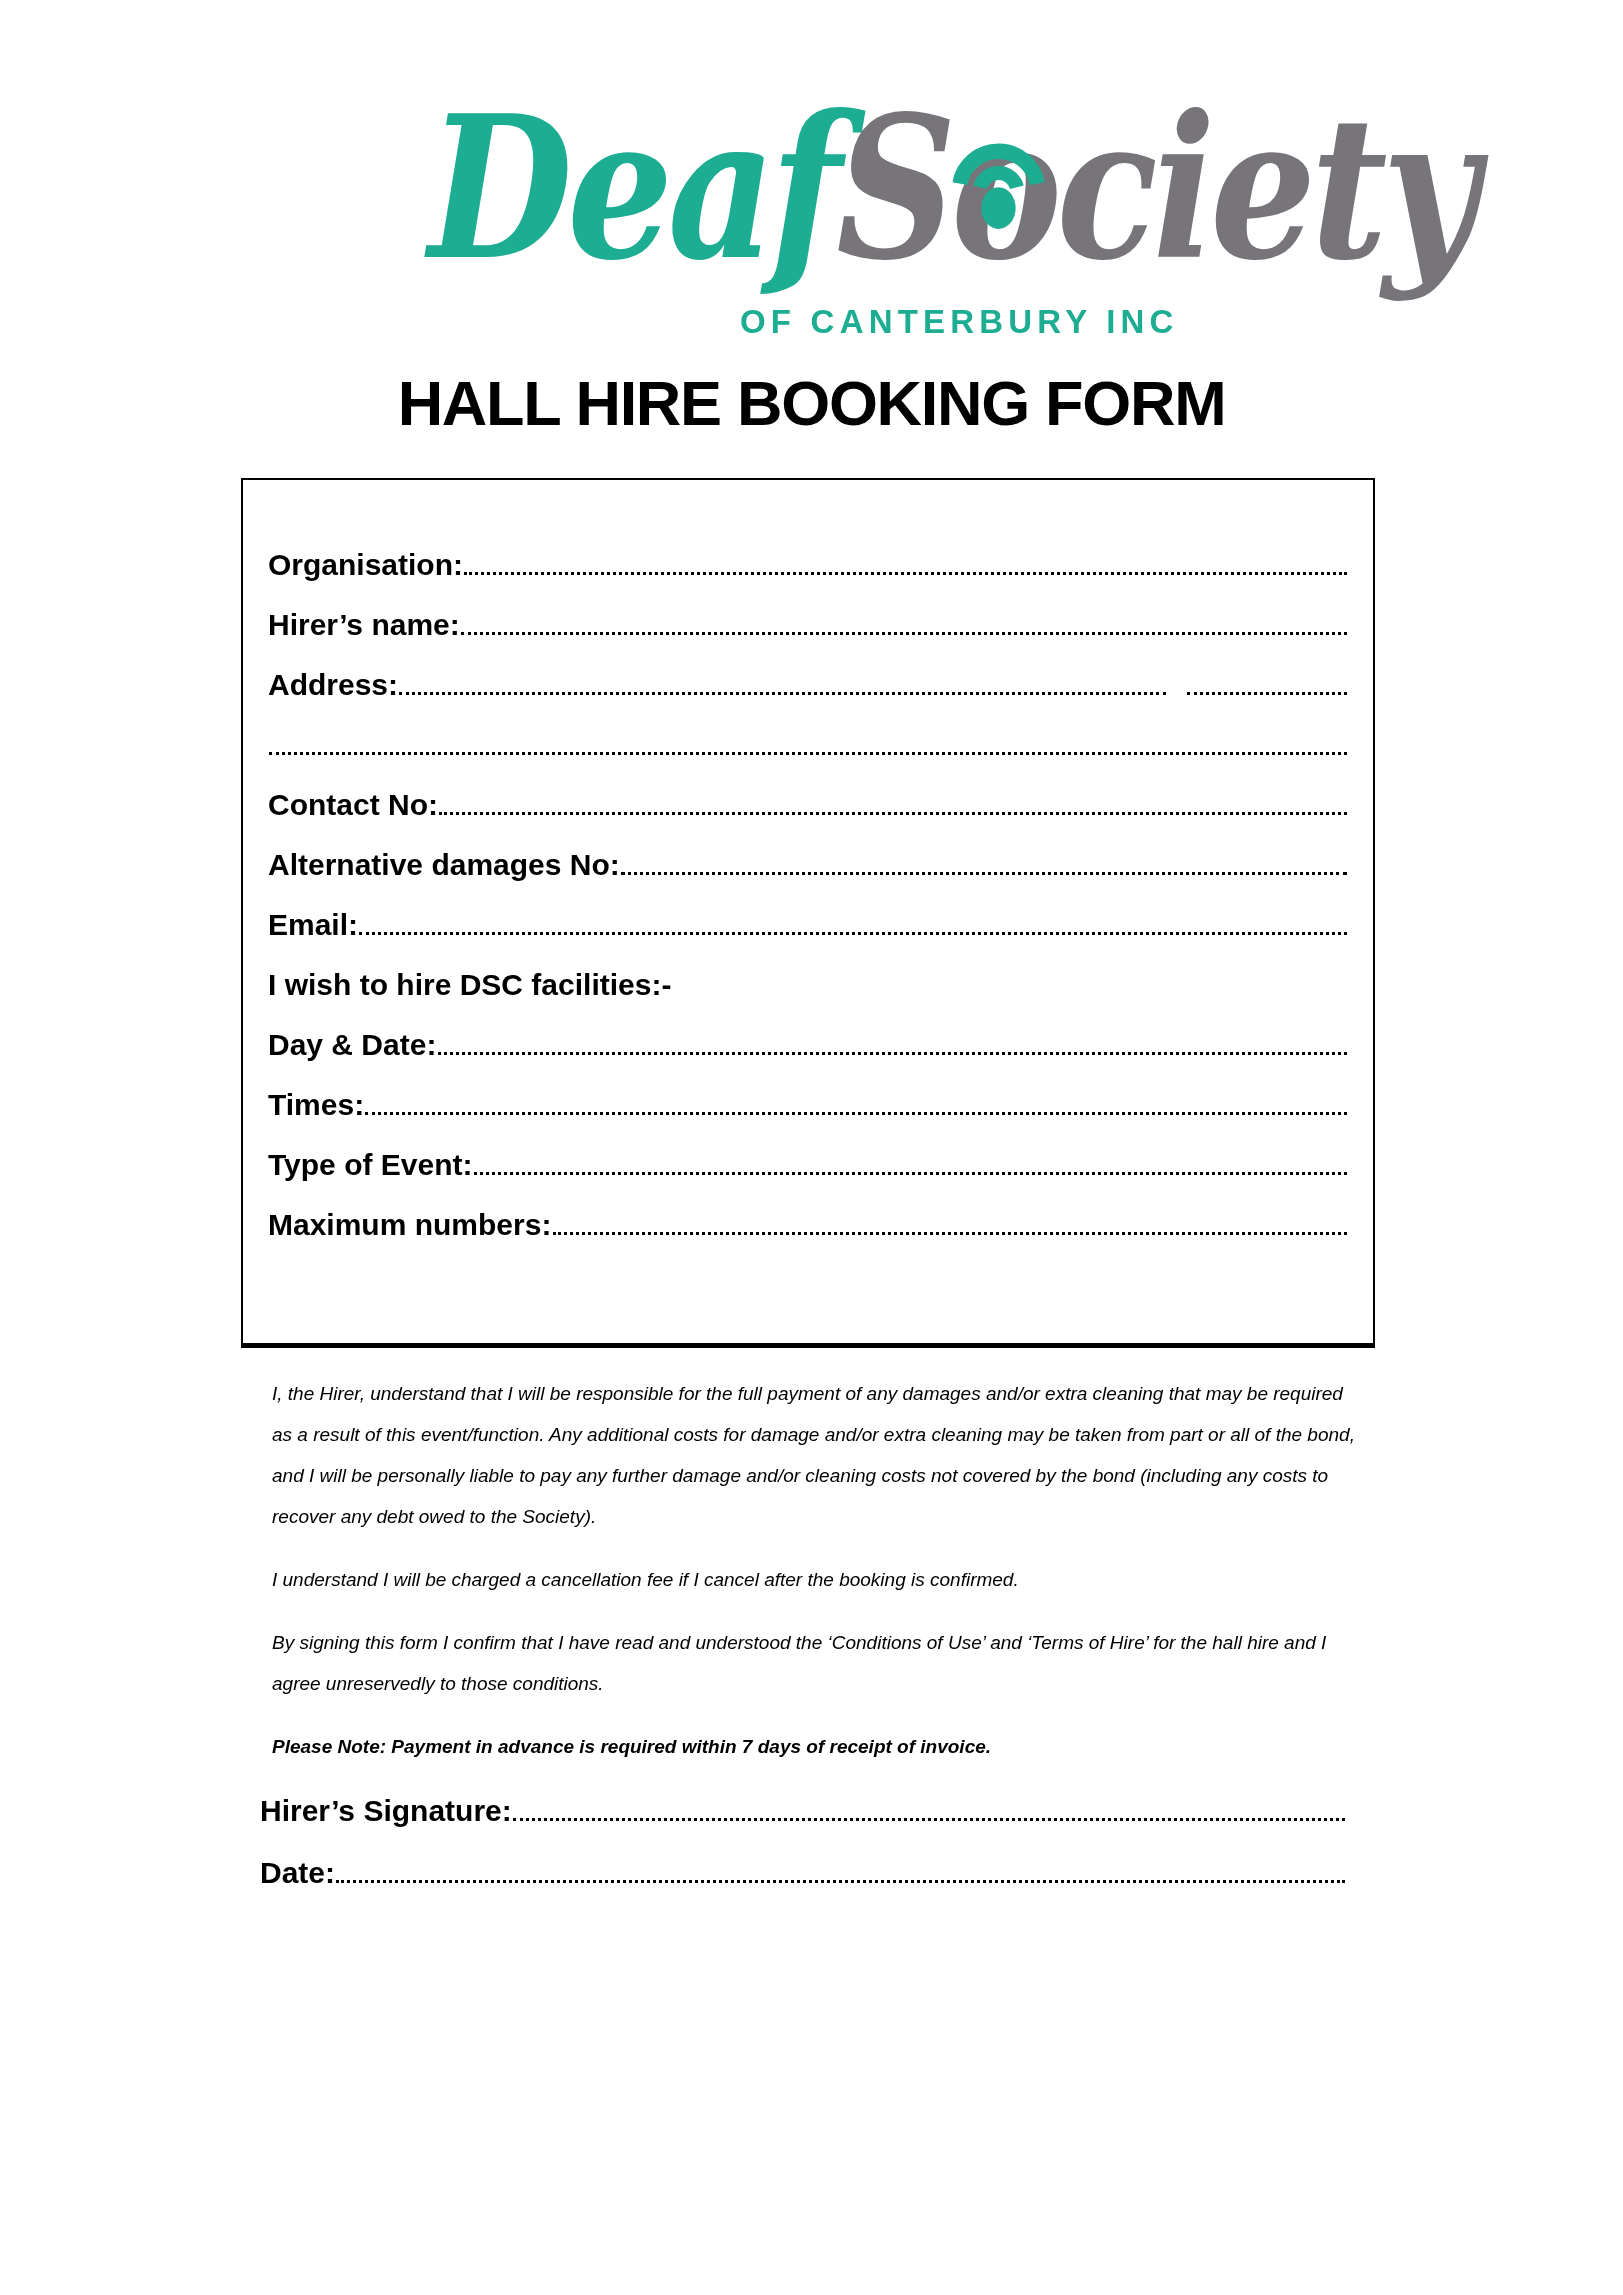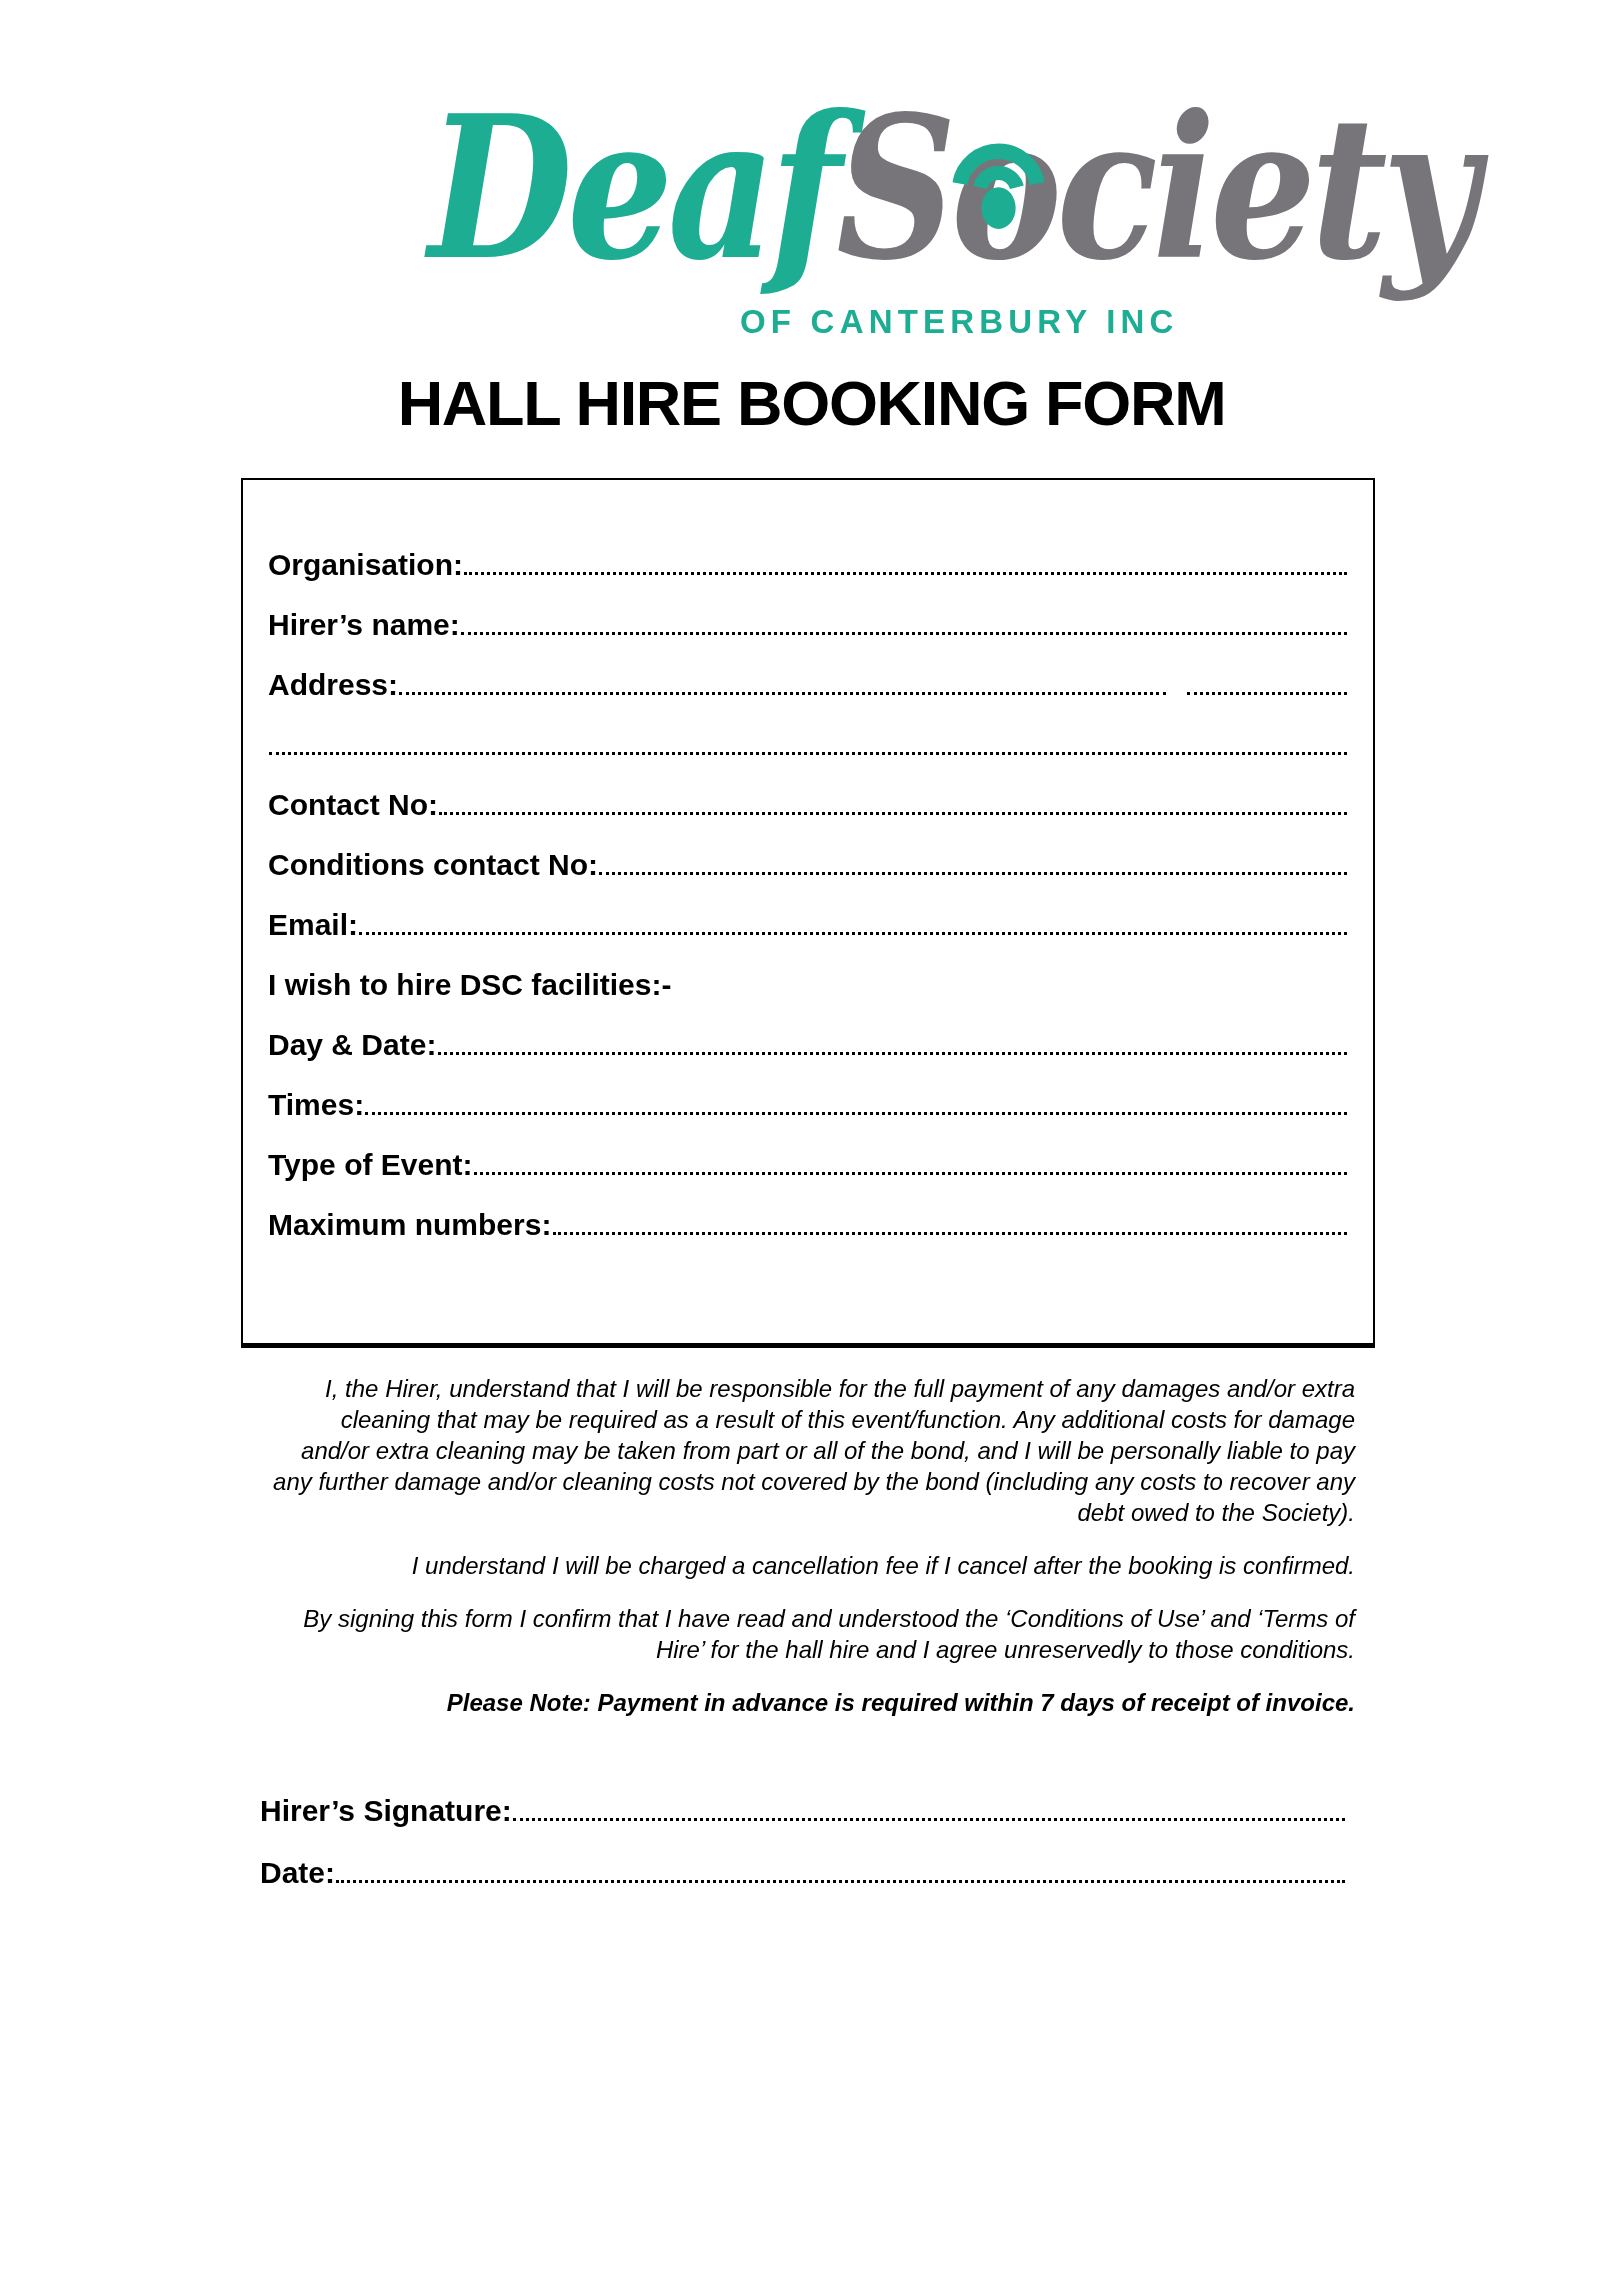--- a/index.html
+++ b/index.html
@@ -60,21 +60,21 @@
   .leader.seg1 { flex:0 0 71%; }
   .leader.seg2 { flex:1 1 auto; margin-left:19.6px; }
   .bank-row { display:flex; align-items:flex-end; height:62px; }
   .bank-row span { font-size:30px; font-weight:bold; line-height:1.2; white-space:pre; }
   .bank-name   { margin-left:19.6px; }
   .bank-number { margin-left:56px; }
 
   
   .terms {
     position:absolute; left:272px; top:1365px; width:1083px;
-    font-style:italic; font-size:24px; line-height:31px;text-align:right;
+    font-style:italic; font-size:19px; line-height:41px;
   }
   .terms p { margin:0 0 22px 0; }
   .terms p.bold { font-weight:bold; }
 
   
   .signature { position:absolute; left:260px; top:1759px; width:1086px; }
   .signature .field-row { height:62px; }
 
   :root { --teal:#1CAD93; --gray:#77757A; }
 </style>
@@ -113,21 +113,21 @@
           <span class="leader seg2"></span>
         </div>
         <div class="field-row">
           <span class="leader"></span>
         </div>
         <div class="field-row">
           <span class="field-label">Contact No:</span>
           <span class="leader"></span>
         </div>
         <div class="field-row">
-          <span class="field-label">Conditions contact No:</span>
+          <span class="field-label">Alternative damages No:</span>
           <span class="leader"></span>
         </div>
         <div class="field-row">
           <span class="field-label">Email:</span>
           <span class="leader"></span>
         </div>
         <div class="field-row">
           <span class="field-label">I wish to hire DSC facilities:-</span>
         </div>
         <div class="field-row">

